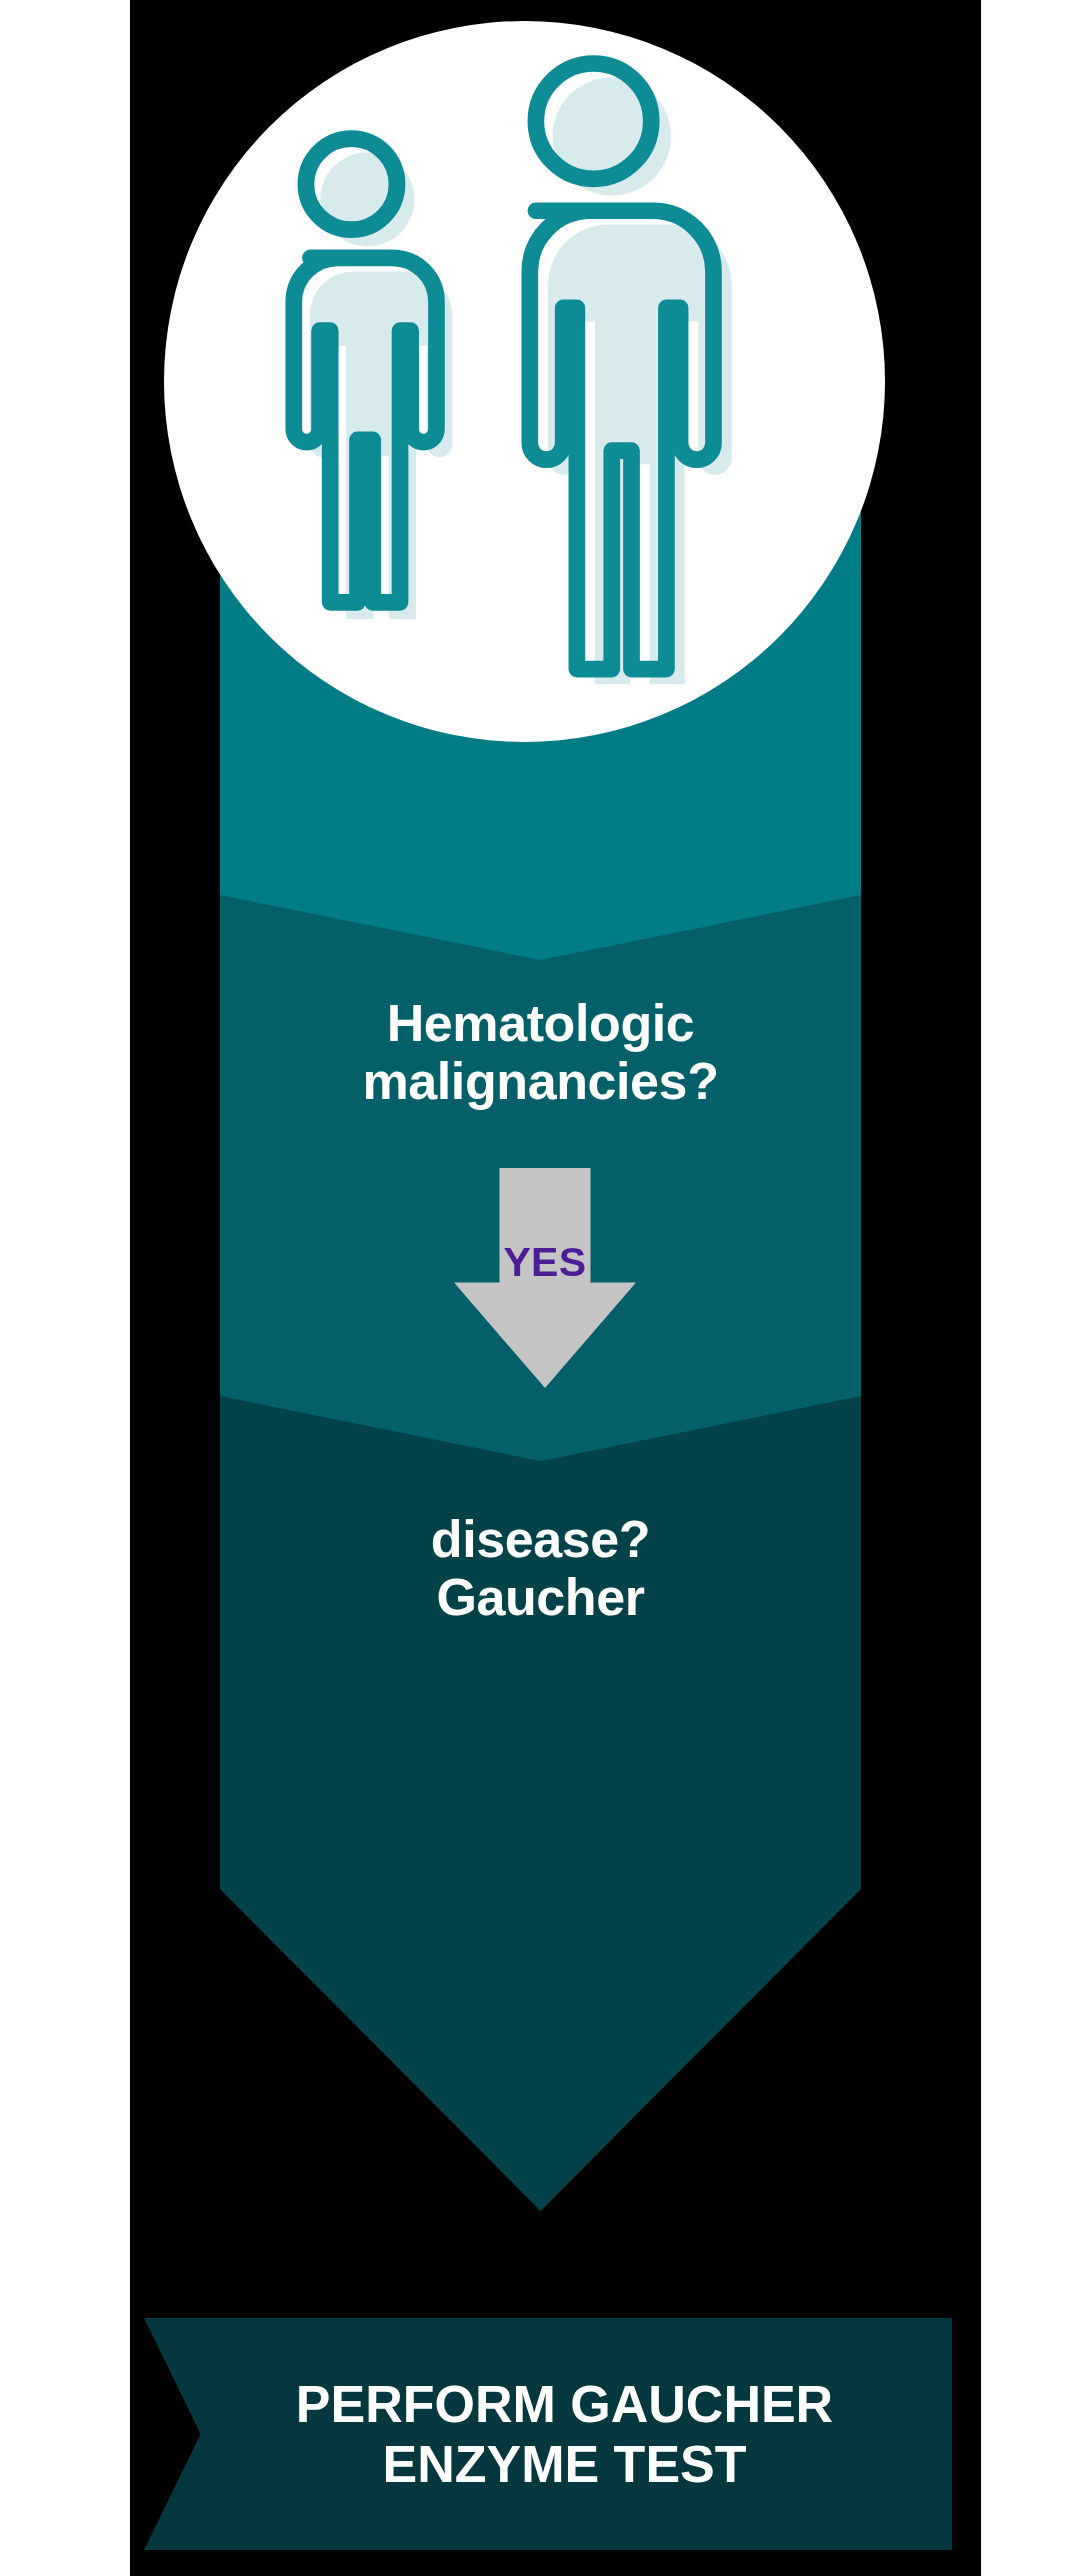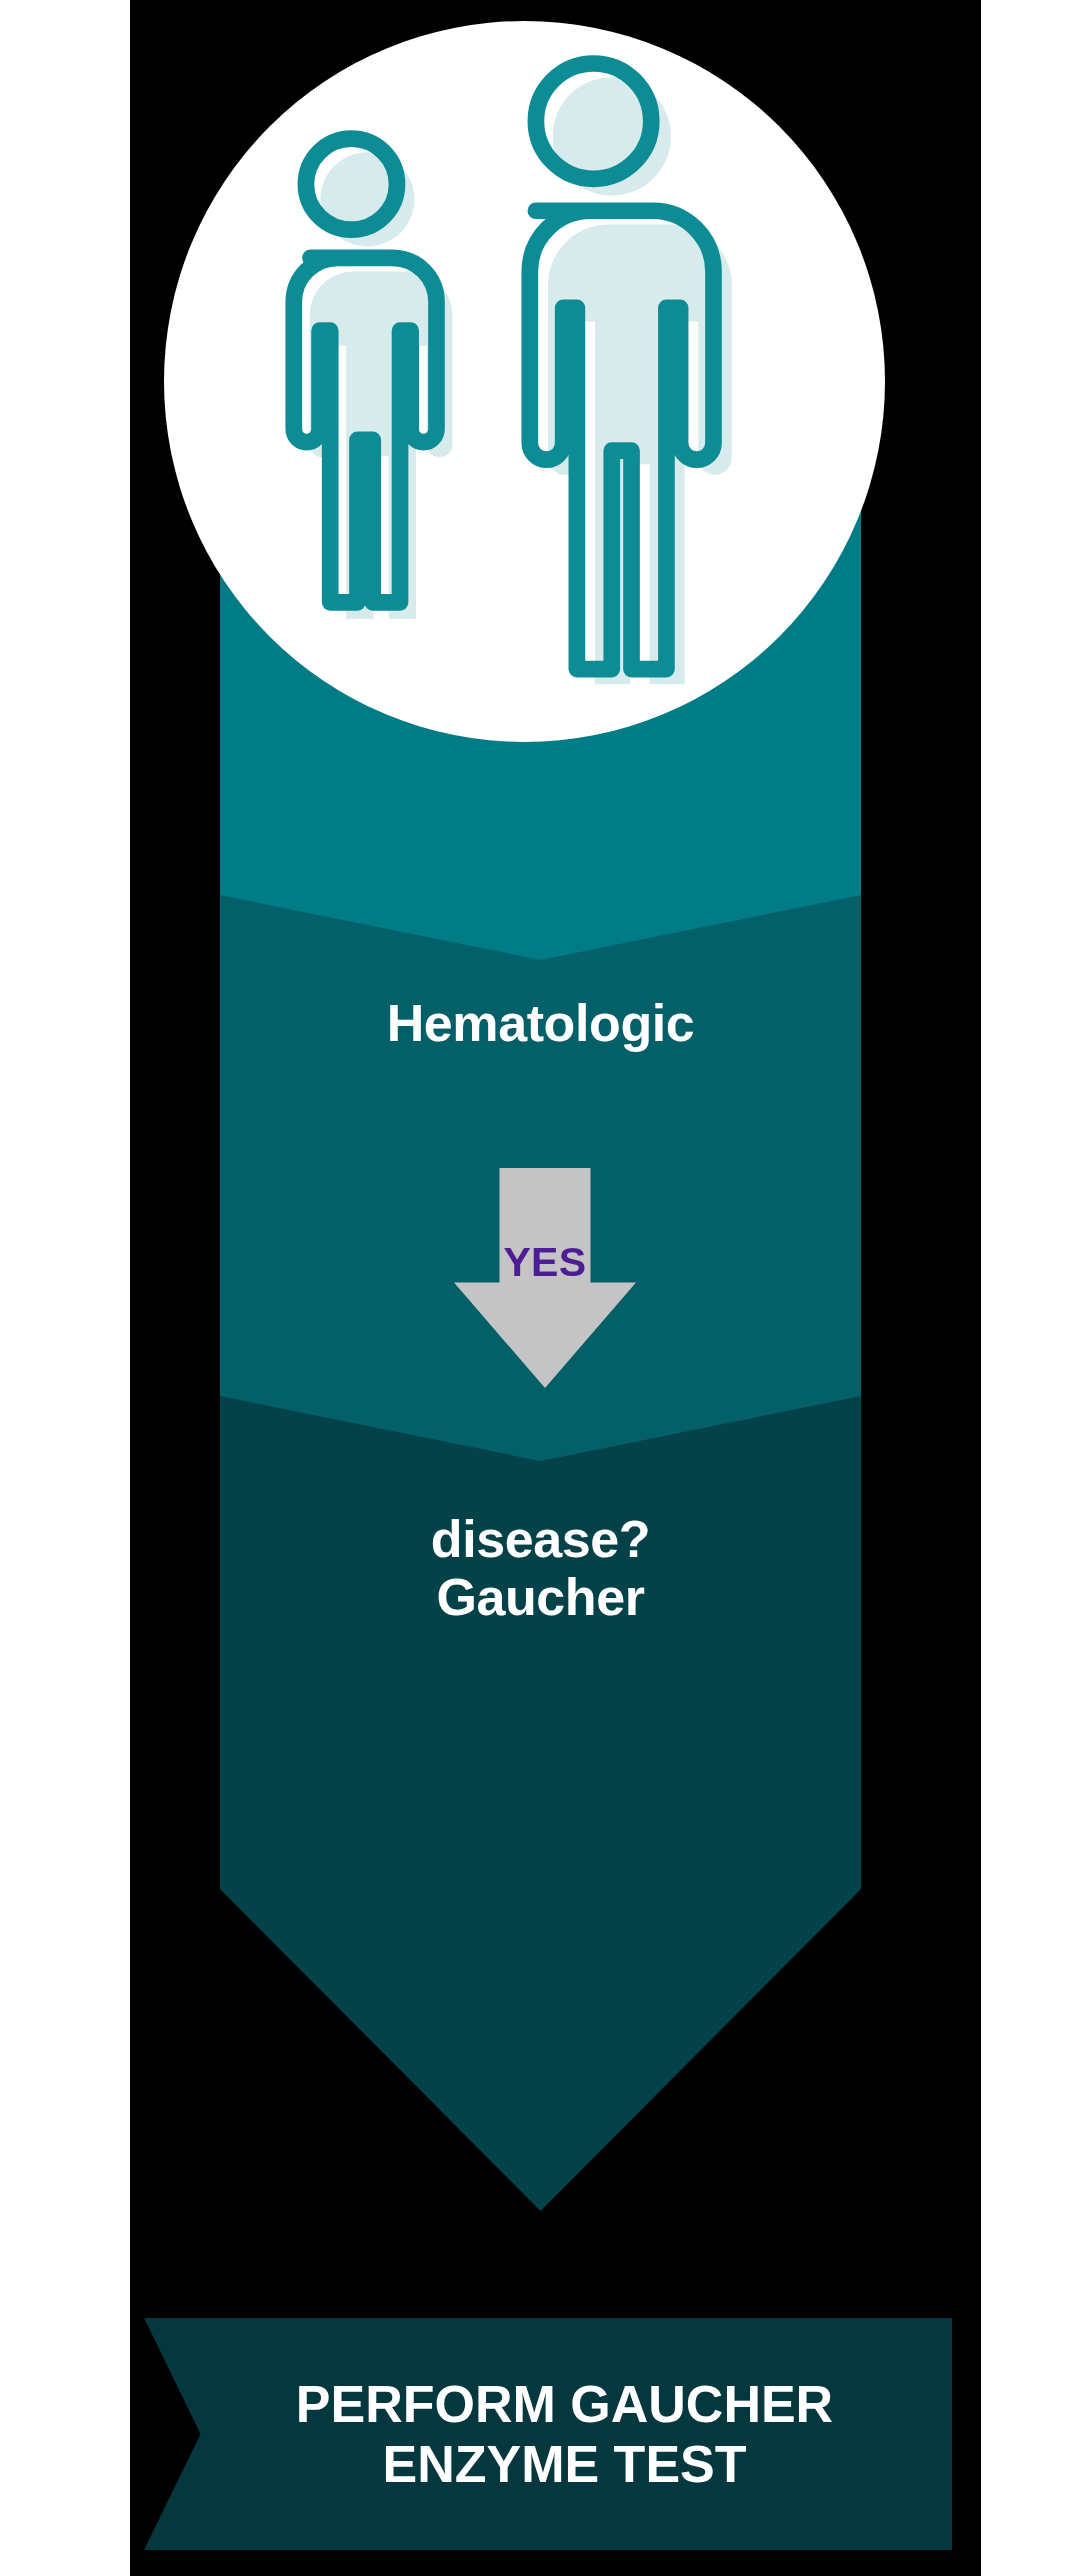--- a/index.html
+++ b/index.html
@@ -85,20 +85,21 @@
     <div id="tip"></div>
 
     <div class="qtext" id="q1">
       <div>Splenomegaly</div>
       <div>and/or</div>
       <div>thrombocytopenia?</div>
     </div>
 
     <div class="qtext" id="q2">
       <div>Hematologic</div>
+      <div>malignancies?</div>
     </div>
 
     <div class="qtext" id="q3">
       <div>disease?</div>
       <div>Gaucher</div>
     </div>
   </div>
 
   <div class="garrow" id="arrowYes">
     <span>YES</span>

